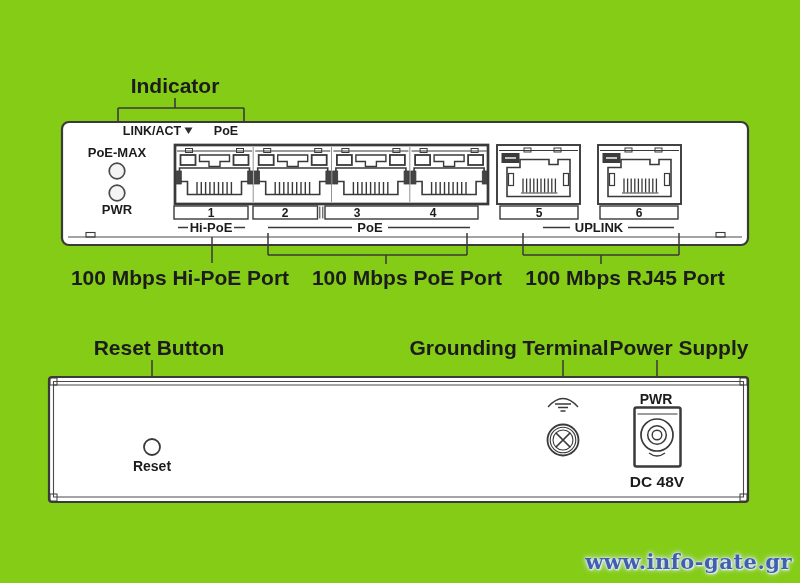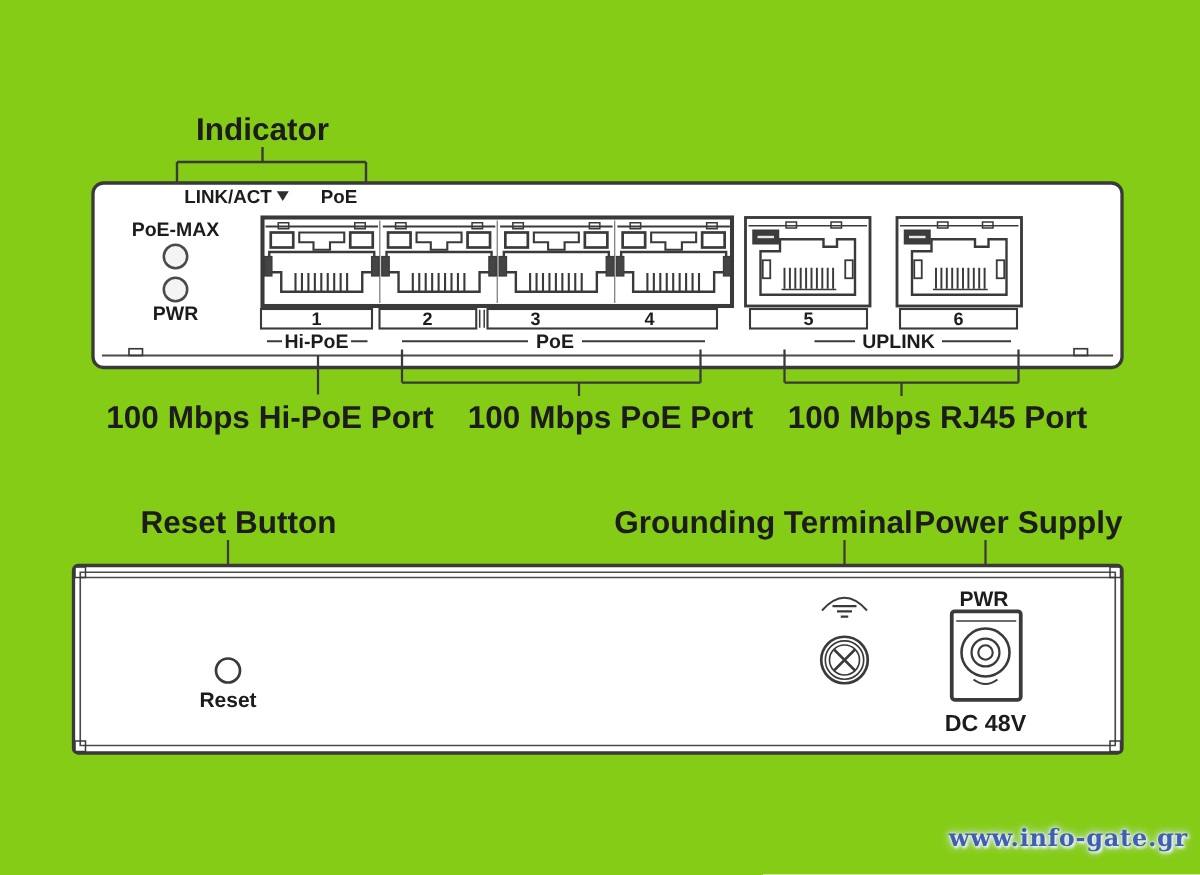--- a/index.html
+++ b/index.html
@@ -20,21 +20,21 @@
   .t-sm{font-size:12.5px;font-weight:bold;}
   .t-num{font-size:12px;font-weight:bold;}
   .t-dev{font-size:14px;font-weight:bold;}
   .t-dc{font-size:15.5px;font-weight:bold;}
   .ln{stroke:#3a3a3a;fill:none;}
   .watermark{
     position:absolute;
     top:549px;right:8px;
     font-family:"DejaVu Serif", serif;
     font-weight:bold;
-    font-size:16px;
+    font-size:21px;
     letter-spacing:0.5px;
     color:#3f5fb0;
     text-shadow:0 0 2px #ffffff,0 0 4px #cfdcf5,0 0 7px #dbe6fa,1px 1px 2px #ffffff;
   }
 </style>
 </head>
 <body>
 
 <div class="canvas">
 <svg width="800" height="583" viewBox="0 0 800 583">

